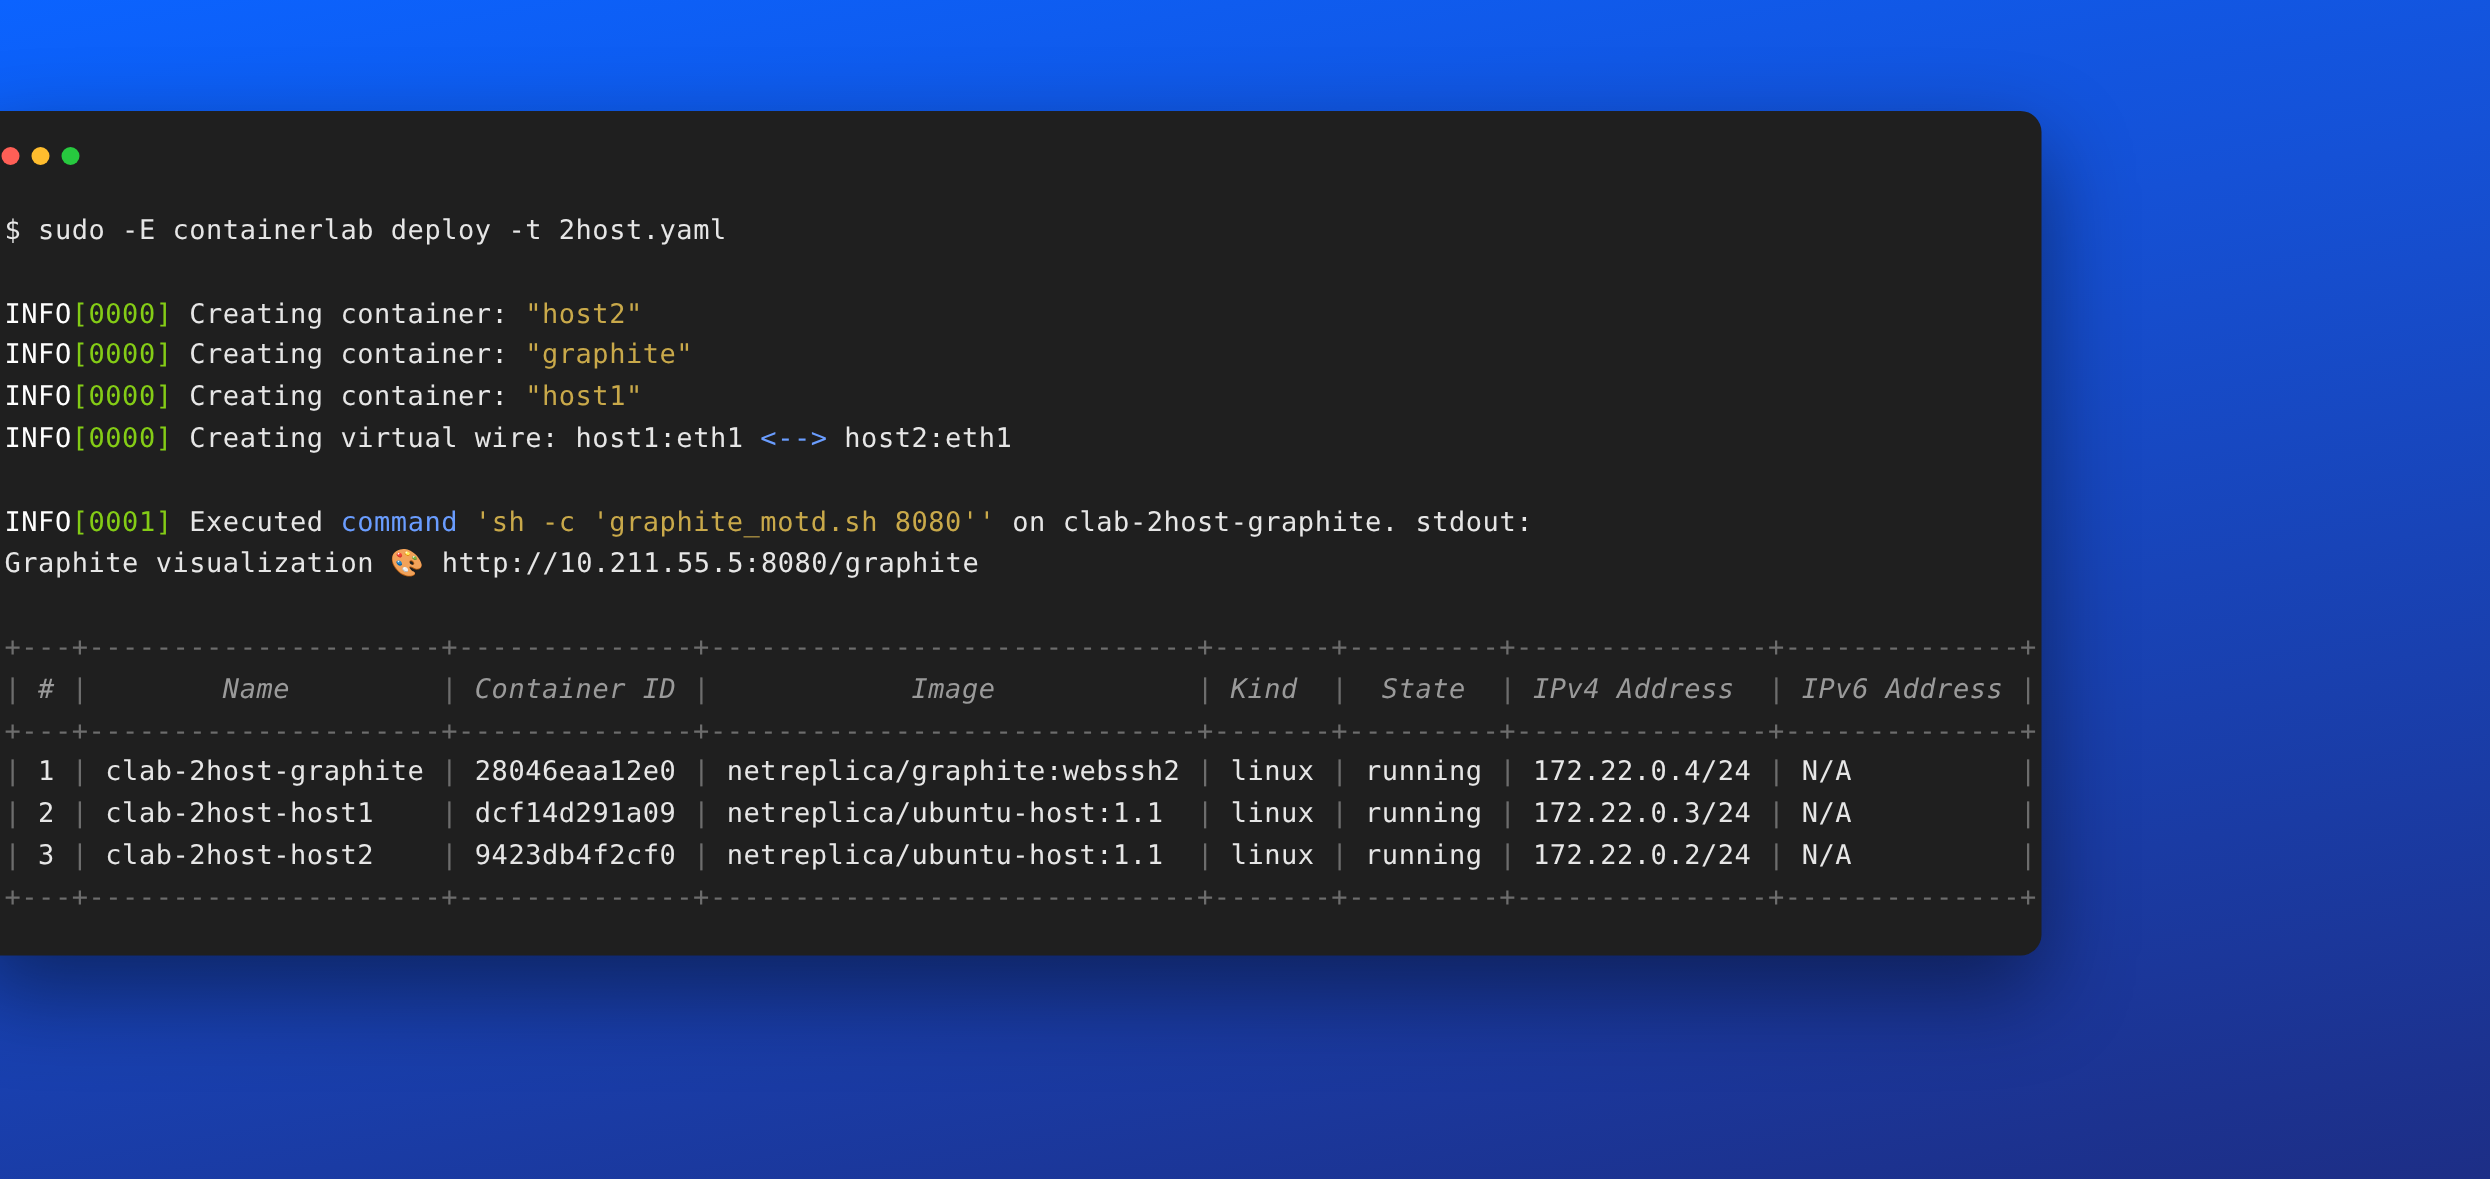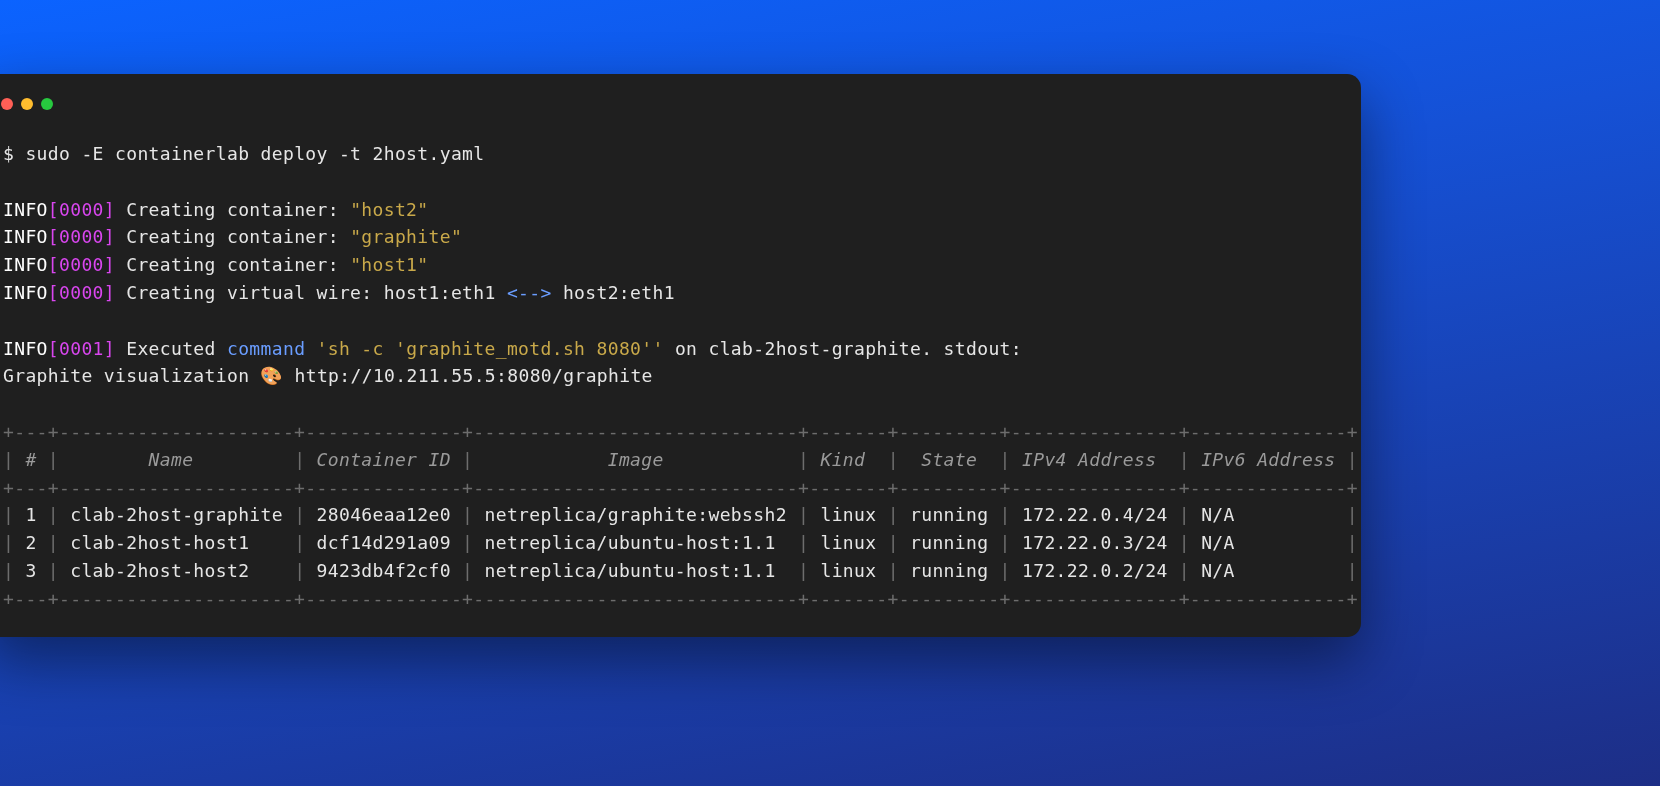--- a/index.html
+++ b/index.html
@@ -47,21 +47,21 @@
     padding: 14px 20px 0 20px;
     font-size: 18px;
     line-height: 27.8px;
     color: #e6e6e6;
     white-space: pre;
     letter-spacing: 0.02em;
   }
 
   .c-prompt   { color: #e6e6e6; }
   .c-info     { color: #ffffff; }
-  .c-bracket  { color: #d946ef; } 
+  .c-bracket  { color: #84cc16; } 
   .c-string   { color: #c9a94a; } 
   .c-keyword  { color: #6a9dff; }
   .c-header   { color: #9a9a9a; font-style: italic; }
   .c-text     { color: #e6e6e6; }
   .c-sep      { color: #6d6d6d; }
 </style>
 </head>
 <body>
 
 <div class="page">

